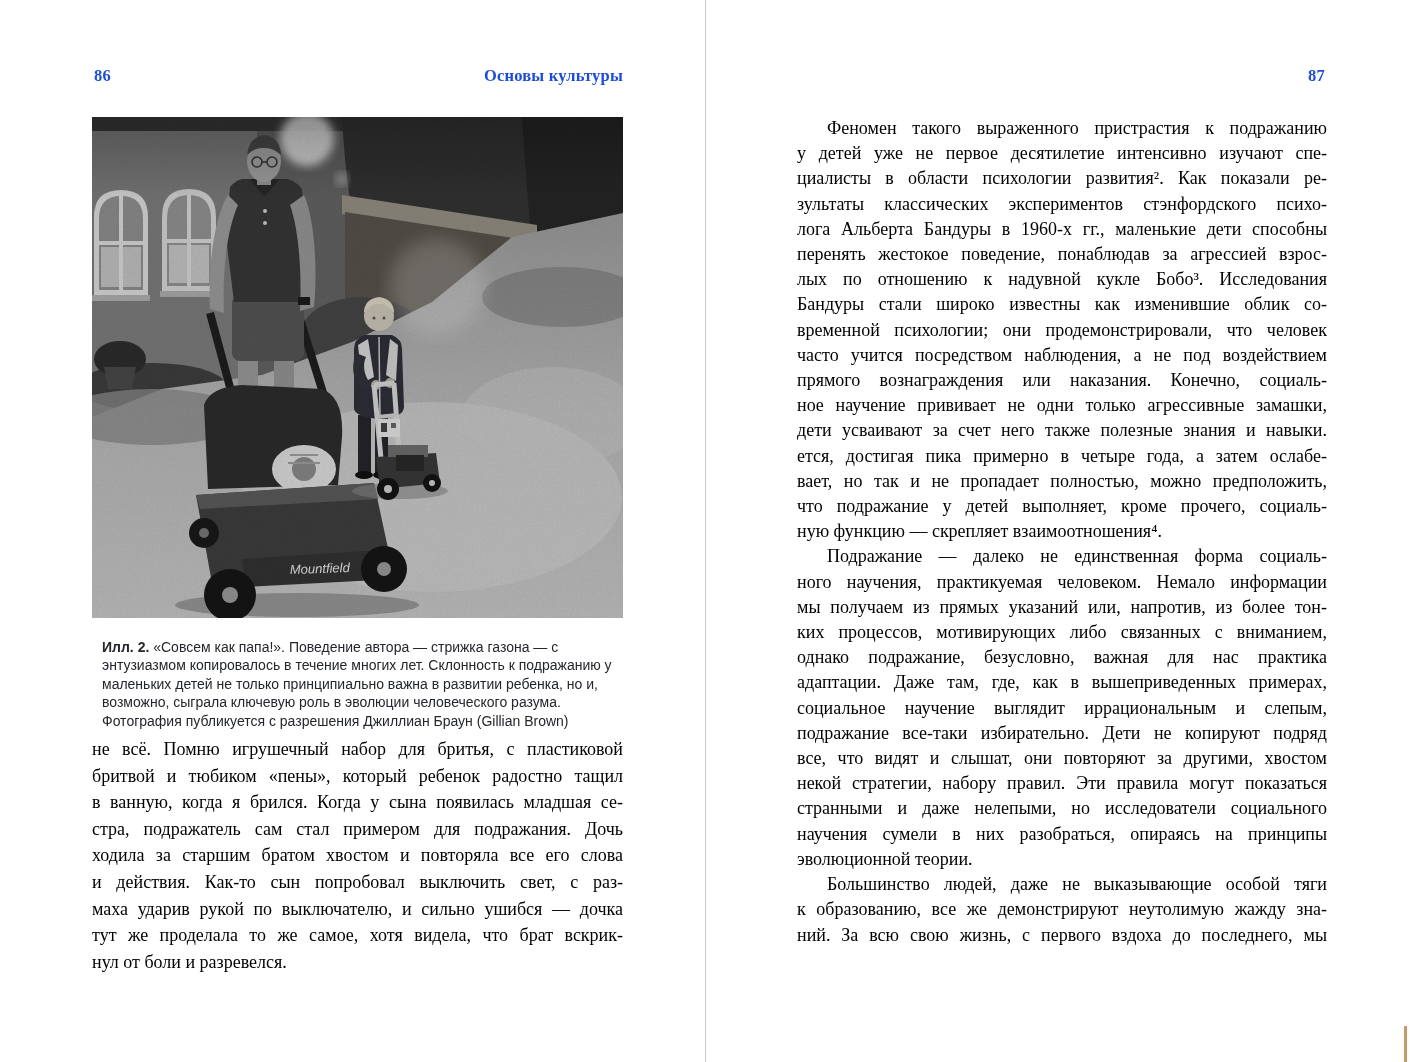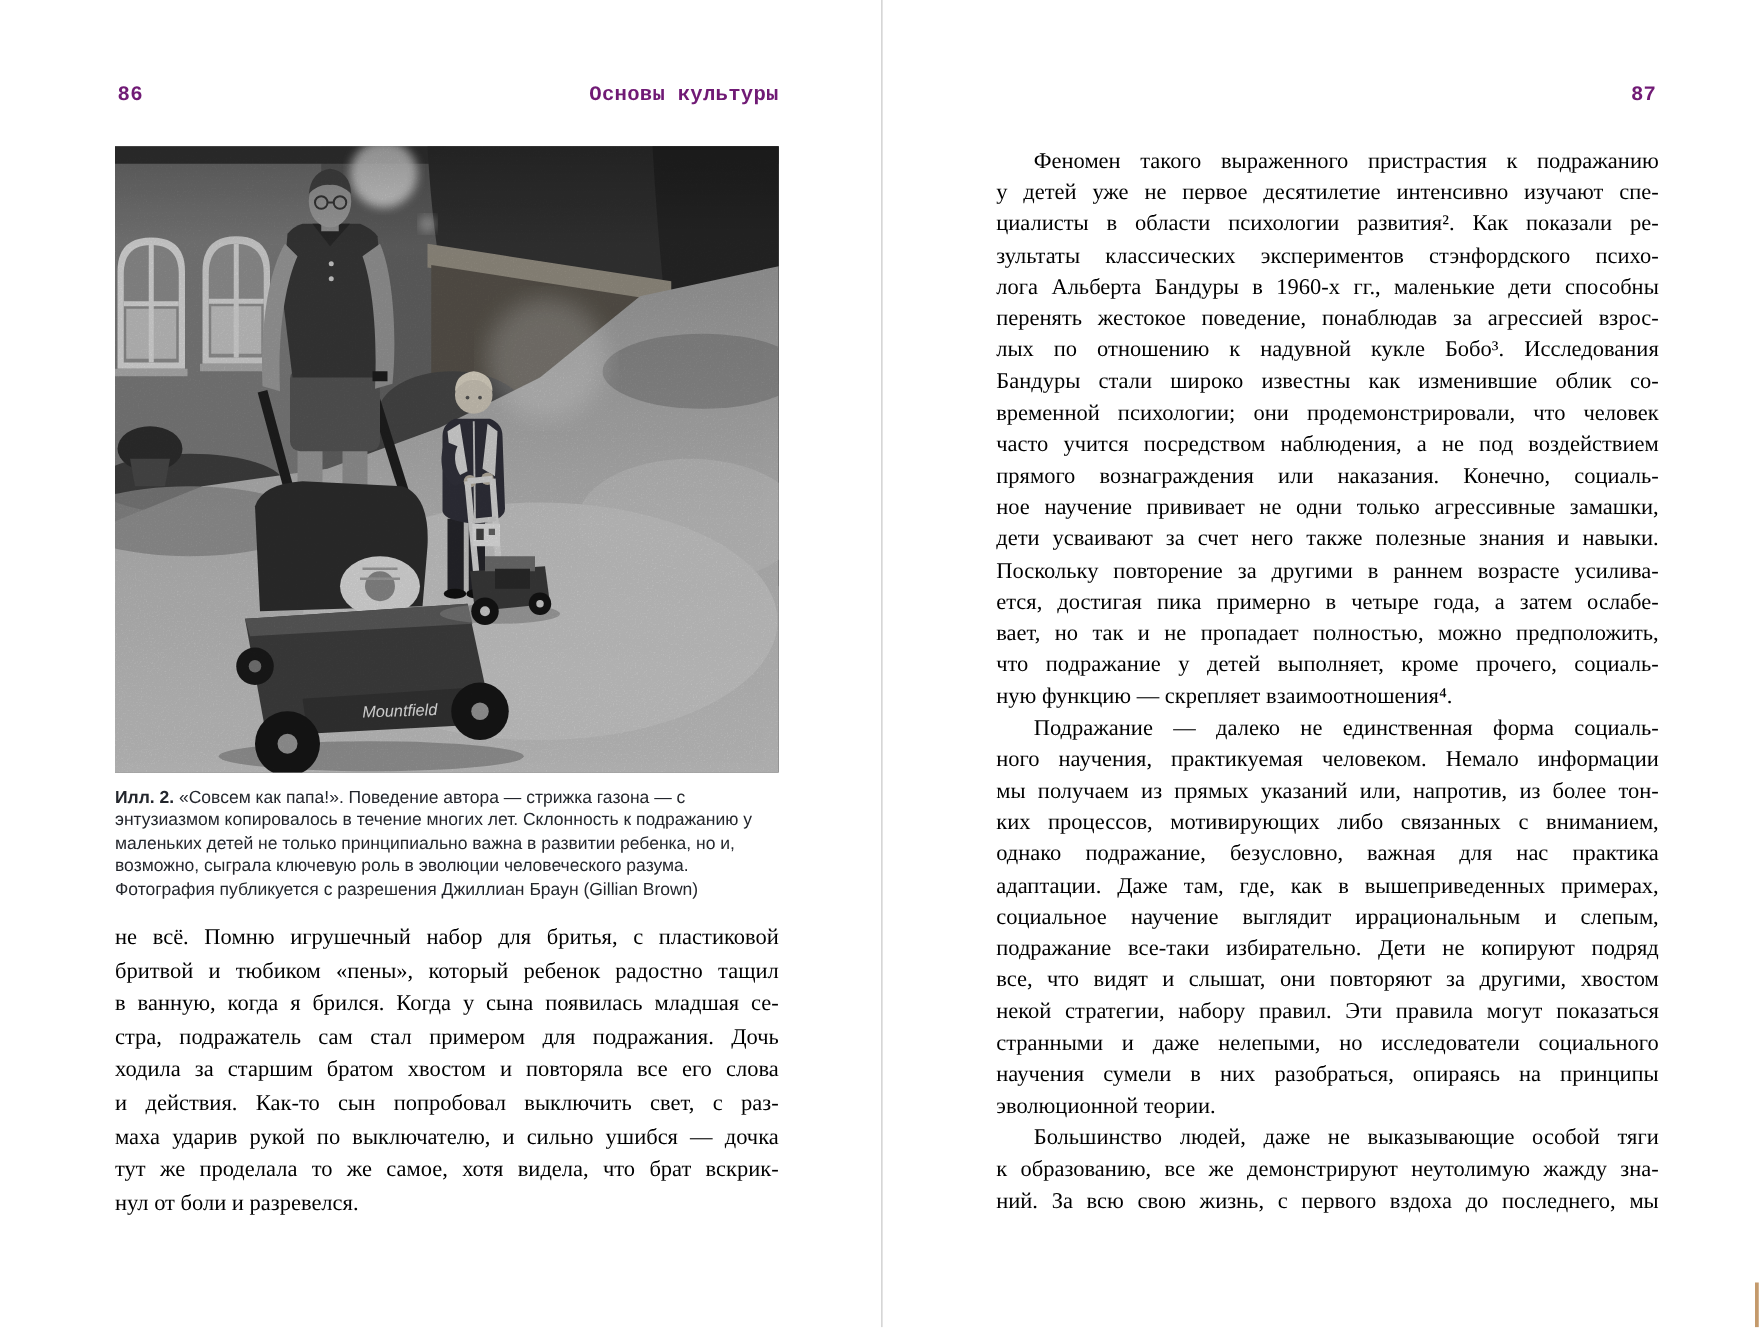--- a/index.html
+++ b/index.html
@@ -1,33 +1,33 @@
 <!DOCTYPE html>
 <html><head>
 <meta charset="utf-8">
 <style>
   html,body{margin:0;padding:0;background:#ffffff;}
   .spread{position:relative;width:1410px;height:1062px;background:#ffffff;overflow:hidden;
           font-family:"Liberation Serif",serif;}
   .gutter{position:absolute;left:705px;top:0;width:1px;height:100%;background:#c9c9c9;}
   .bookmark{position:absolute;left:1404px;top:1026px;width:3px;height:36px;background:#c49a6c;}
 
-  .pagehead{position:absolute;top:66px;height:22px;font-family:Liberation Mono, monospace;
-            font-weight:700;font-size:16.5px;color:#701a75;letter-spacing:.2px;}
+  .pagehead{position:absolute;top:66px;height:22px;font-family:Liberation Serif, serif;
+            font-weight:700;font-size:16.5px;color:#1d4ed8;letter-spacing:.2px;}
   .pagehead .runhead{display:block;text-align:right;}
   .pagehead .pgnum{position:absolute;top:0;}
   #lp-head{left:92px;width:531px;}
   #lp-head .pgnum{left:2px;}
   #rp-head{left:797px;width:530px;}
   #rp-head .pgnum{right:2px;}
 
   .photo{position:absolute;left:92px;top:117px;width:531px;height:501px;background:#8a8a8a;}
   .photo svg{display:block;}
 
-  .caption{position:absolute;left:92px;top:628px;width:538px;margin:0;
+  .caption{position:absolute;left:92px;top:628px;width:538px;margin:10px;
            font-family:"Liberation Sans",sans-serif;font-size:14px;line-height:18.4px;color:#23262c;}
   .caption b{font-weight:700;}
 
   .bodytext{position:absolute;color:#000000;font-size:18px;}
   #lp-body{left:92px;top:736px;width:531px;}
   #lp-body .bline{line-height:26.6px;}
   #rp-body{left:797px;top:116px;width:530px;}
   #rp-body .bline{line-height:25.2px;}
   .bline{text-align:justify;text-align-last:justify;}
   .bline.last{text-align-last:left;}
@@ -230,21 +230,20 @@
       <div class="bline">зультаты классических экспериментов стэнфордского психо-</div>
       <div class="bline">лога Альберта Бандуры в 1960-х гг., маленькие дети способны</div>
       <div class="bline">перенять жестокое поведение, понаблюдав за агрессией взрос-</div>
       <div class="bline">лых по отношению к надувной кукле Бобо³. Исследования</div>
       <div class="bline">Бандуры стали широко известны как изменившие облик со-</div>
       <div class="bline">временной психологии; они продемонстрировали, что человек</div>
       <div class="bline">часто учится посредством наблюдения, а не под воздействием</div>
       <div class="bline">прямого вознаграждения или наказания. Конечно, социаль-</div>
       <div class="bline">ное научение прививает не одни только агрессивные замашки,</div>
       <div class="bline">дети усваивают за счет него также полезные знания и навыки.</div>
-      <div class="bline">Поскольку повторение за другими в раннем возрасте усилива-</div>
       <div class="bline">ется, достигая пика примерно в четыре года, а затем ослабе-</div>
       <div class="bline">вает, но так и не пропадает полностью, можно предположить,</div>
       <div class="bline">что подражание у детей выполняет, кроме прочего, социаль-</div>
       <div class="bline last">ную функцию — скрепляет взаимоотношения⁴.</div>
       <div class="bline indent">Подражание — далеко не единственная форма социаль-</div>
       <div class="bline">ного научения, практикуемая человеком. Немало информации</div>
       <div class="bline">мы получаем из прямых указаний или, напротив, из более тон-</div>
       <div class="bline">ких процессов, мотивирующих либо связанных с вниманием,</div>
       <div class="bline">однако подражание, безусловно, важная для нас практика</div>
       <div class="bline">адаптации. Даже там, где, как в вышеприведенных примерах,</div>

